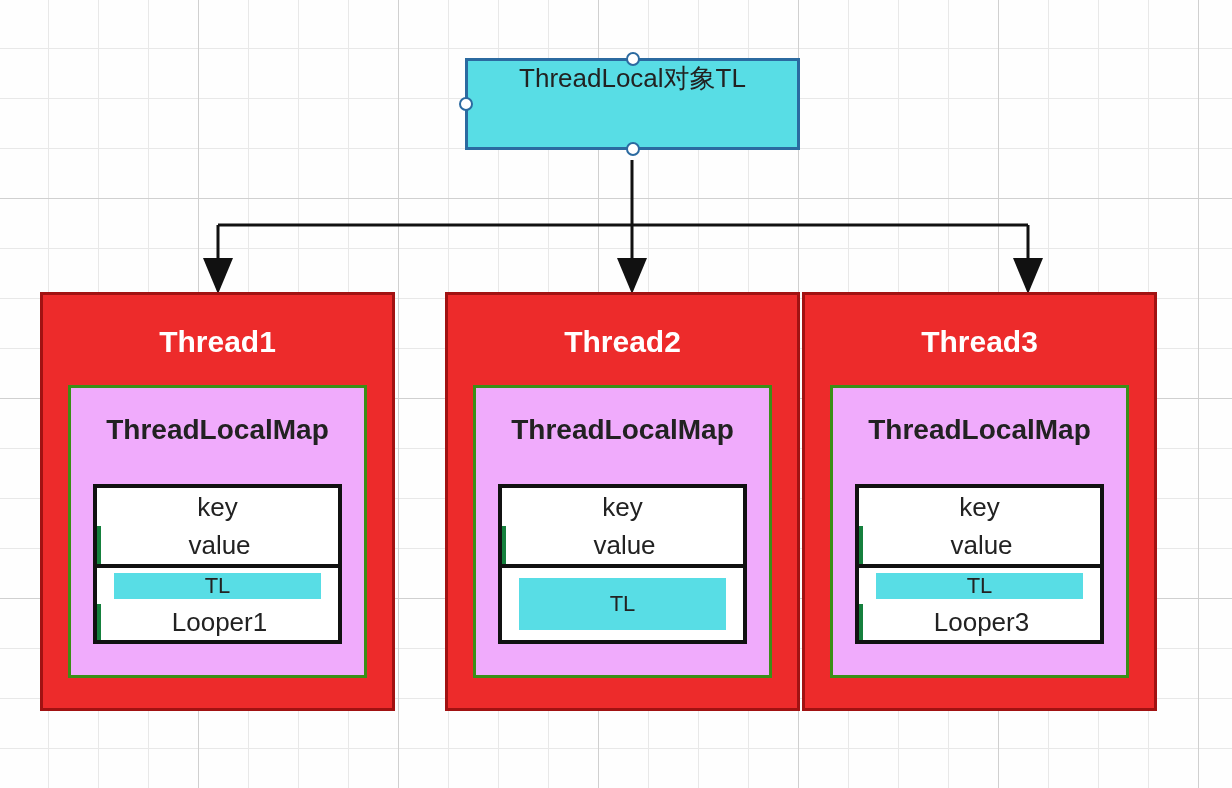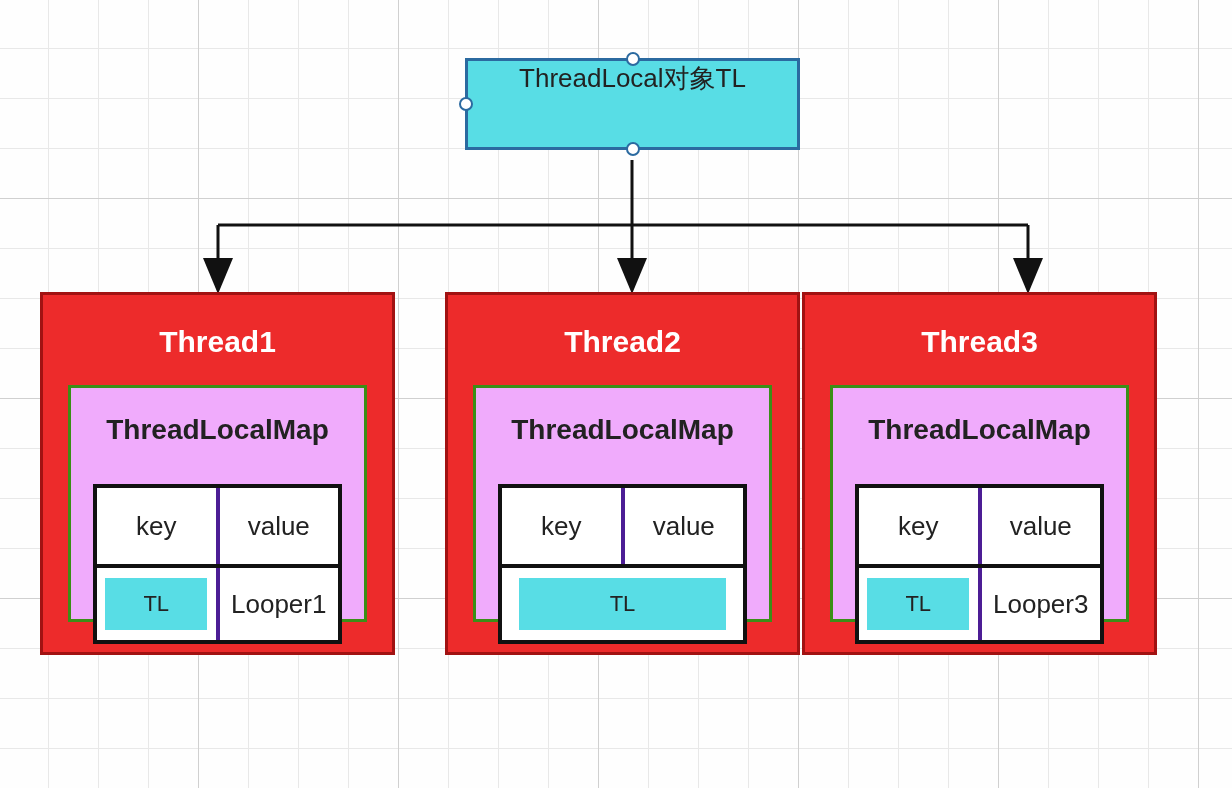--- a/index.html
+++ b/index.html
@@ -54,21 +54,21 @@
   .handle.top { left: 50%; top: -9px; transform: translateX(-50%); }
   .handle.bottom { left: 50%; bottom: -9px; transform: translateX(-50%); }
   .handle.left { top: 50%; left: -9px; transform: translateY(-50%); }
 
   
   svg.arrows { position: absolute; inset: 0; width: 1232px; height: 788px; pointer-events: none; }
 
   
   .thread {
     position: absolute;
-    width: 355px; height: 363px;
+    width: 355px; height: 419px;
     background: #ed2b2b;
     border: 3px solid #a11212;
     top: 292px;
   }
   .thread.t1 { left: 40px; }
   .thread.t2 { left: 445px; }
   .thread.t3 { left: 802px; }
 
   .thread-title {
     color: #fff;
@@ -97,31 +97,32 @@
     position: absolute;
     left: 22px; right: 22px;
     top: 96px;
     height: 160px;
     border: 4px solid #111;
     background: #fff;
   }
   .kv-row {
     display: flex;
     height: 50%;
+    flex-direction: column;
   }
   .kv-row + .kv-row { border-top: 4px solid #111; }
   .kv-cell {
     flex: 1;
     display: flex; align-items: center; justify-content: center;
     font-size: 26px;
     color: #222;
     position: relative;
     background: #fff;
   }
-  .kv-cell + .kv-cell { border-left: 4px solid #4c1d95; }
+  .kv-cell + .kv-cell { border-left: 4px solid #15803d; }
   .tl-chip {
     background: #58dde5;
     width: 86%; height: 72%;
     display: flex; align-items: center; justify-content: center;
     font-size: 22px;
   }
 </style>
 </head>
 <body>
 

